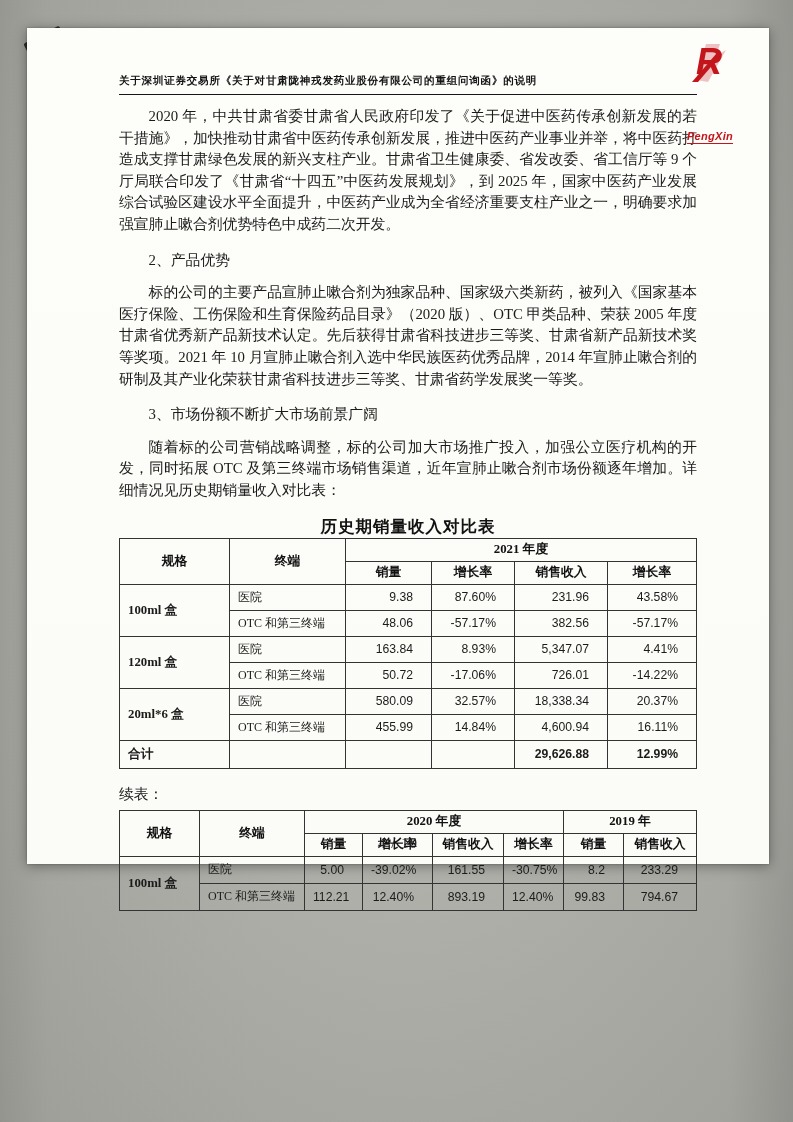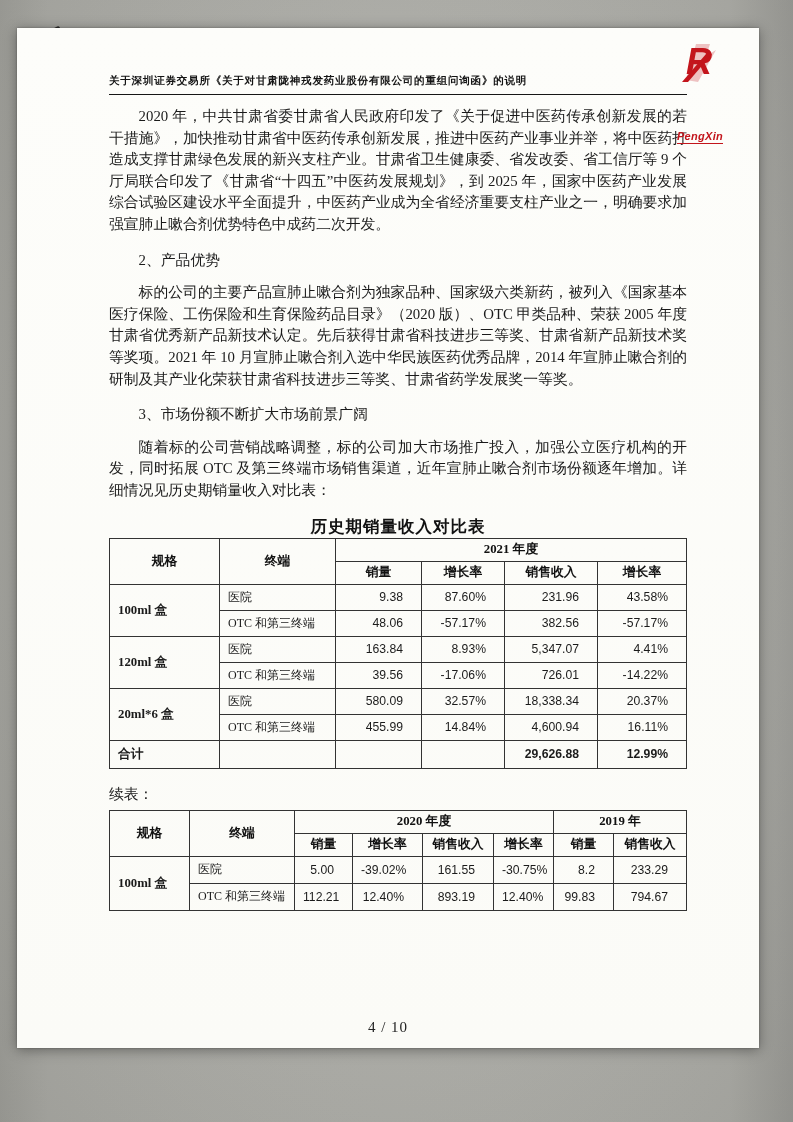--- a/index.html
+++ b/index.html
@@ -15,21 +15,21 @@
     background:
       radial-gradient(ellipse at 50% 45%, rgba(255,255,255,.10), rgba(0,0,0,.12)),
       linear-gradient(90deg, #a9a9a3 0%, #b4b4ae 6%, #b6b6b0 92%, #a5a5a0 100%),
       #b1b1ab;
   }
   .corner-artifact {
     position:absolute; left:24px; top:34px; width:40px; height:13px;
     background:#232323; transform:rotate(-27deg); border-radius:2px; opacity:.92;
   }
   .page {
-    position:absolute; left:17px; top:28px; width:742px; height:1020px;
+    position:absolute; left:27px; top:28px; width:742px; height:836px;
     background:linear-gradient(180deg,#fdfdfa 0%, #fbfbf7 100%);
     box-shadow:0 2px 12px rgba(0,0,0,.38), 0 0 2px rgba(0,0,0,.3);
   }
   
   .header { position:relative; padding:46px 72px 0 92px; }
   .header-title {
     font-size:10.5px; font-weight:bold; letter-spacing:.8px; color:#141414;
     width:470px;
   }
   .header-rule { border-bottom:1.5px solid #161616; margin-top:6px; }
@@ -156,21 +156,21 @@
           <tr>
             <td rowspan="2" class="spec">120ml 盒</td>
             <td class="term">医院</td>
             <td class="num">163.84</td>
             <td class="num">8.93%</td>
             <td class="num">5,347.07</td>
             <td class="num">4.41%</td>
           </tr>
           <tr>
             <td class="term">OTC 和第三终端</td>
-            <td class="num">39.56</td>
+            <td class="num">50.72</td>
             <td class="num">-17.06%</td>
             <td class="num">726.01</td>
             <td class="num">-14.22%</td>
           </tr>
 
           <tr>
             <td rowspan="2" class="spec">20ml*6 盒</td>
             <td class="term">医院</td>
             <td class="num">580.09</td>
             <td class="num">32.57%</td>

